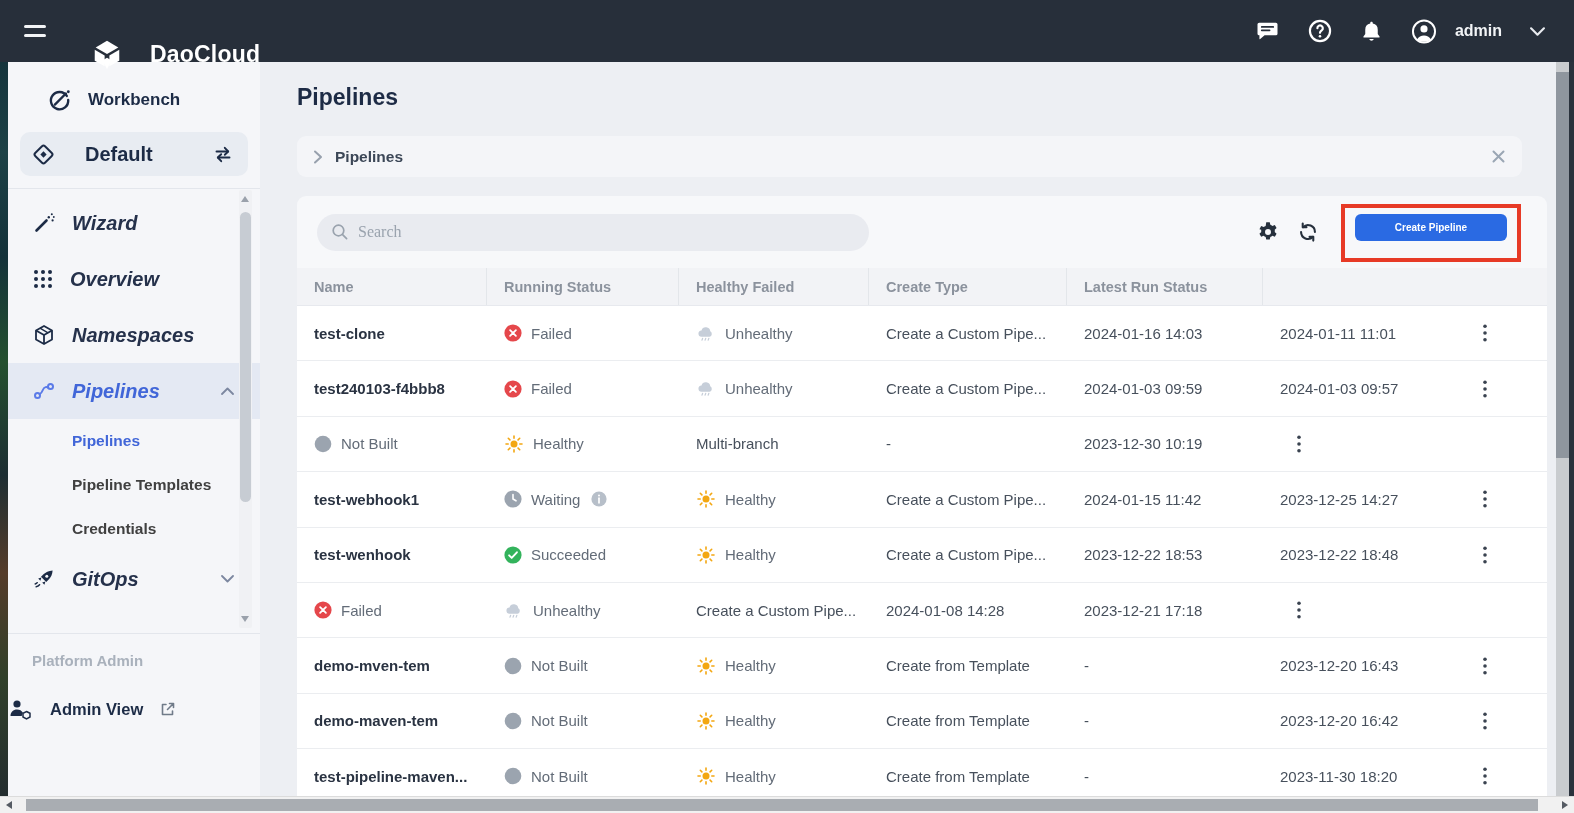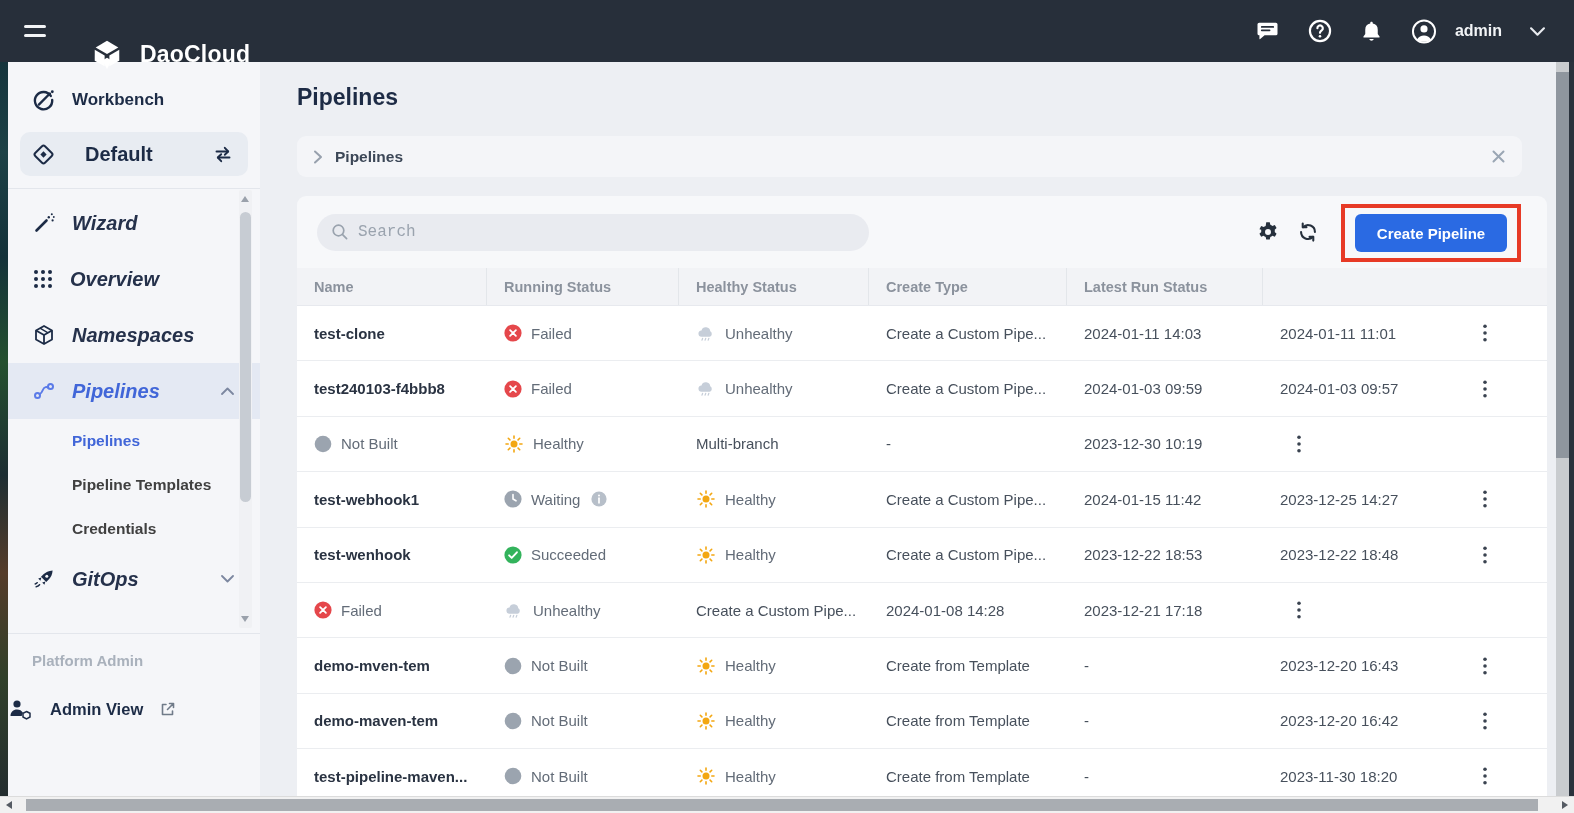--- a/index.html
+++ b/index.html
@@ -5,34 +5,34 @@
   * { box-sizing: border-box; margin: 0; padding: 0; }
   html,body { width:1574px; height:813px; overflow:hidden; }
   body { font-family:"Liberation Sans", sans-serif; position:relative; background:#edeff3; }
 
   
   .topbar { position:absolute; left:0; top:0; width:1574px; height:62px; background:#272f3a;
             display:flex; align-items:center; z-index:30; }
   .hamburger { width:24px; height:18px; margin-left:24px; display:flex; flex-direction:column;
                justify-content:space-around; cursor:pointer; }
   .hamburger span { display:block; width:22px; height:3px; background:#f2f4f6; border-radius:2px; }
-  .brand { display:flex; align-items:center; margin-left:42px; gap:16px;margin-top:47px; }
+  .brand { display:flex; align-items:center; margin-left:42px; gap:26px;margin-top:47px; }
   .brand-name { color:#ffffff; font-size:23px; font-weight:bold; letter-spacing:.2px; }
   .topbar-right { margin-left:auto; display:flex; align-items:center; gap:26px; margin-right:28px; }
   .top-ic { width:26px; height:26px; display:flex; align-items:center; justify-content:center; cursor:pointer; }
   .admin-name { color:#f2f4f6; font-size:16px; font-weight:600; margin-left:-8px; }
 
   
   .edge-left { position:absolute; left:0; top:62px; width:8px; height:751px; z-index:20;
     background:linear-gradient(180deg,#15343c 0%,#1d4146 12%,#14323a 26%,#24502f 40%,#1d2e33 55%,#553c2a 68%,#30402a 82%,#222a30 100%); }
   .edge-right { position:absolute; right:0; top:0; width:5px; height:813px; background:#2a323c; z-index:20; }
 
   
   .sidebar { position:absolute; left:8px; top:62px; width:252px; height:751px; background:#f5f6f9; z-index:10; }
-  .side-row { display:flex; align-items:center; gap:16px; padding-left:22px; height:44px; cursor:pointer; }
+  .side-row { display:flex; align-items:center; gap:16px; padding-left:38px; height:44px; cursor:pointer; }
   .workbench { margin-top:16px; }
   .workbench .lbl { font-size:17px; font-weight:bold; color:#1c2b46; }
   .default-pill { margin:10px 12px 0 12px; background:#e8ecf2; border-radius:10px; height:44px;
                   display:flex; align-items:center; padding:0 14px 0 12px; gap:14px; cursor:pointer; }
   .default-pill .lbl { font-size:20px; font-weight:bold; color:#1c2b46;margin-left:16px; }
   .default-pill .swap { margin-left:auto; }
   .side-divider { height:1px; background:#e3e6ec; margin:12px 0 0 0; }
   .nav { margin-top:6px; }
   .nav-item { display:flex; align-items:center; gap:16px; padding-left:24px; height:56px; cursor:pointer; }
   .nav-item .lbl { font-size:20px; font-weight:600; color:#25314b;font-style:italic; }
@@ -64,27 +64,27 @@
                border-radius:9px; display:flex; align-items:center; padding:0 16px; }
   .crumb-label { font-size:15.5px; font-weight:600; color:#3c4757; margin-left:12px; }
   .crumb-close { margin-left:auto; cursor:pointer; display:flex; align-items:center; }
 
   .panel { position:absolute; left:37px; top:134px; width:1250px; height:600px; background:#f7f8fa;
            border-radius:9px 9px 0 0; overflow:hidden; }
   .toolbar { height:72px; display:flex; align-items:center; padding:0 20px; position:relative; }
   .searchbox { width:552px; height:37px; background:#e9ebf0; border-radius:19px; display:flex;
                align-items:center; padding:0 14px; gap:9px; }
   .searchbox input { border:none; outline:none; background:transparent; font-size:16px; color:#3c4757;
-                     width:100%; font-family:Liberation Mono, monospace; }
+                     width:100%; font-family:Liberation Serif, serif; }
   .searchbox input::placeholder { color:#9aa3ae; }
   .tool-ic { width:22px; height:22px; cursor:pointer; display:flex; align-items:center; justify-content:center; }
   .gear-pos { position:absolute; right:268px; }
   .refresh-pos { position:absolute; right:228px; }
-  .create-btn { position:absolute; right:40px; top:18px; width:152px; height:38px; background:#2a6ae3;
-                color:#ffffff; font-size:15px; font-weight:600; border:none; border-radius:6px;
+  .create-btn { position:absolute; right:40px; top:18px; width:152px; height:27px; background:#2a6ae3;
+                color:#ffffff; font-size:10px; font-weight:600; border:none; border-radius:6px;
                 cursor:pointer; font-family:"Liberation Sans", sans-serif; }
   .annotation { position:absolute; right:26px; top:8px; width:180px; height:58px;
                 border:4px solid #e73a26; z-index:6; pointer-events:none; }
 
   
   .table { width:100%; }
   .thead { display:grid; grid-template-columns:190px 192px 190px 198px 196px 186px 1fr;
            background:#f2f3f6; height:38px; border-bottom:1px solid #e7e9ee; }
   .th { display:flex; align-items:center; padding-left:17px; font-size:14.5px; font-weight:600;
         color:#8b929d; border-right:1px solid #e3e6ea; gap:8px; }
@@ -372,21 +372,21 @@
 
     <div class="table">
       <div class="thead">
           <div class="th">
             <span>Name</span>
           </div>
           <div class="th">
             <span>Running Status</span>
           </div>
           <div class="th">
-            <span>Healthy Status</span>
+            <span>Healthy Failed</span>
           </div>
           <div class="th">
             <span>Create Type</span>
           </div>
           <div class="th">
             <span>Latest Run Status</span>
           </div>
           <div class="th">
             <span></span>
           </div>
@@ -406,21 +406,21 @@
             <div class="td st">
               <span>
                 <svg width="20" height="19" viewBox="0 0 20 19">
                   <path d="M5.8 12.8a3.2 3.2 0 01-.3-6.4 4.5 4.5 0 018.8.9 3 3 0 01-.7 5.5H5.8z" fill="#c6ced9"></path>
                   <path d="M6.6 14.4l-.6 1.7M9.7 14.4l-.6 1.7M12.8 14.4l-.6 1.7" stroke="#c6ced9" stroke-width="1.3" stroke-linecap="round"></path>
                 </svg>
               </span>
               <span>Unhealthy</span>
             </div>
             <div class="td">Create a Custom Pipe...</div>
-            <div class="td">2024-01-11 14:03</div>
+            <div class="td">2024-01-16 14:03</div>
             <div class="td">2024-01-11 11:01</div>
             <div class="td act">
               <span class="kebab">
                 <svg width="4" height="18" viewBox="0 0 4 18" fill="#3a4350">
                   <circle cx="2" cy="2.2" r="1.8"></circle>
                   <circle cx="2" cy="9" r="1.8"></circle>
                   <circle cx="2" cy="15.8" r="1.8"></circle>
                 </svg>
               </span>
             </div>

